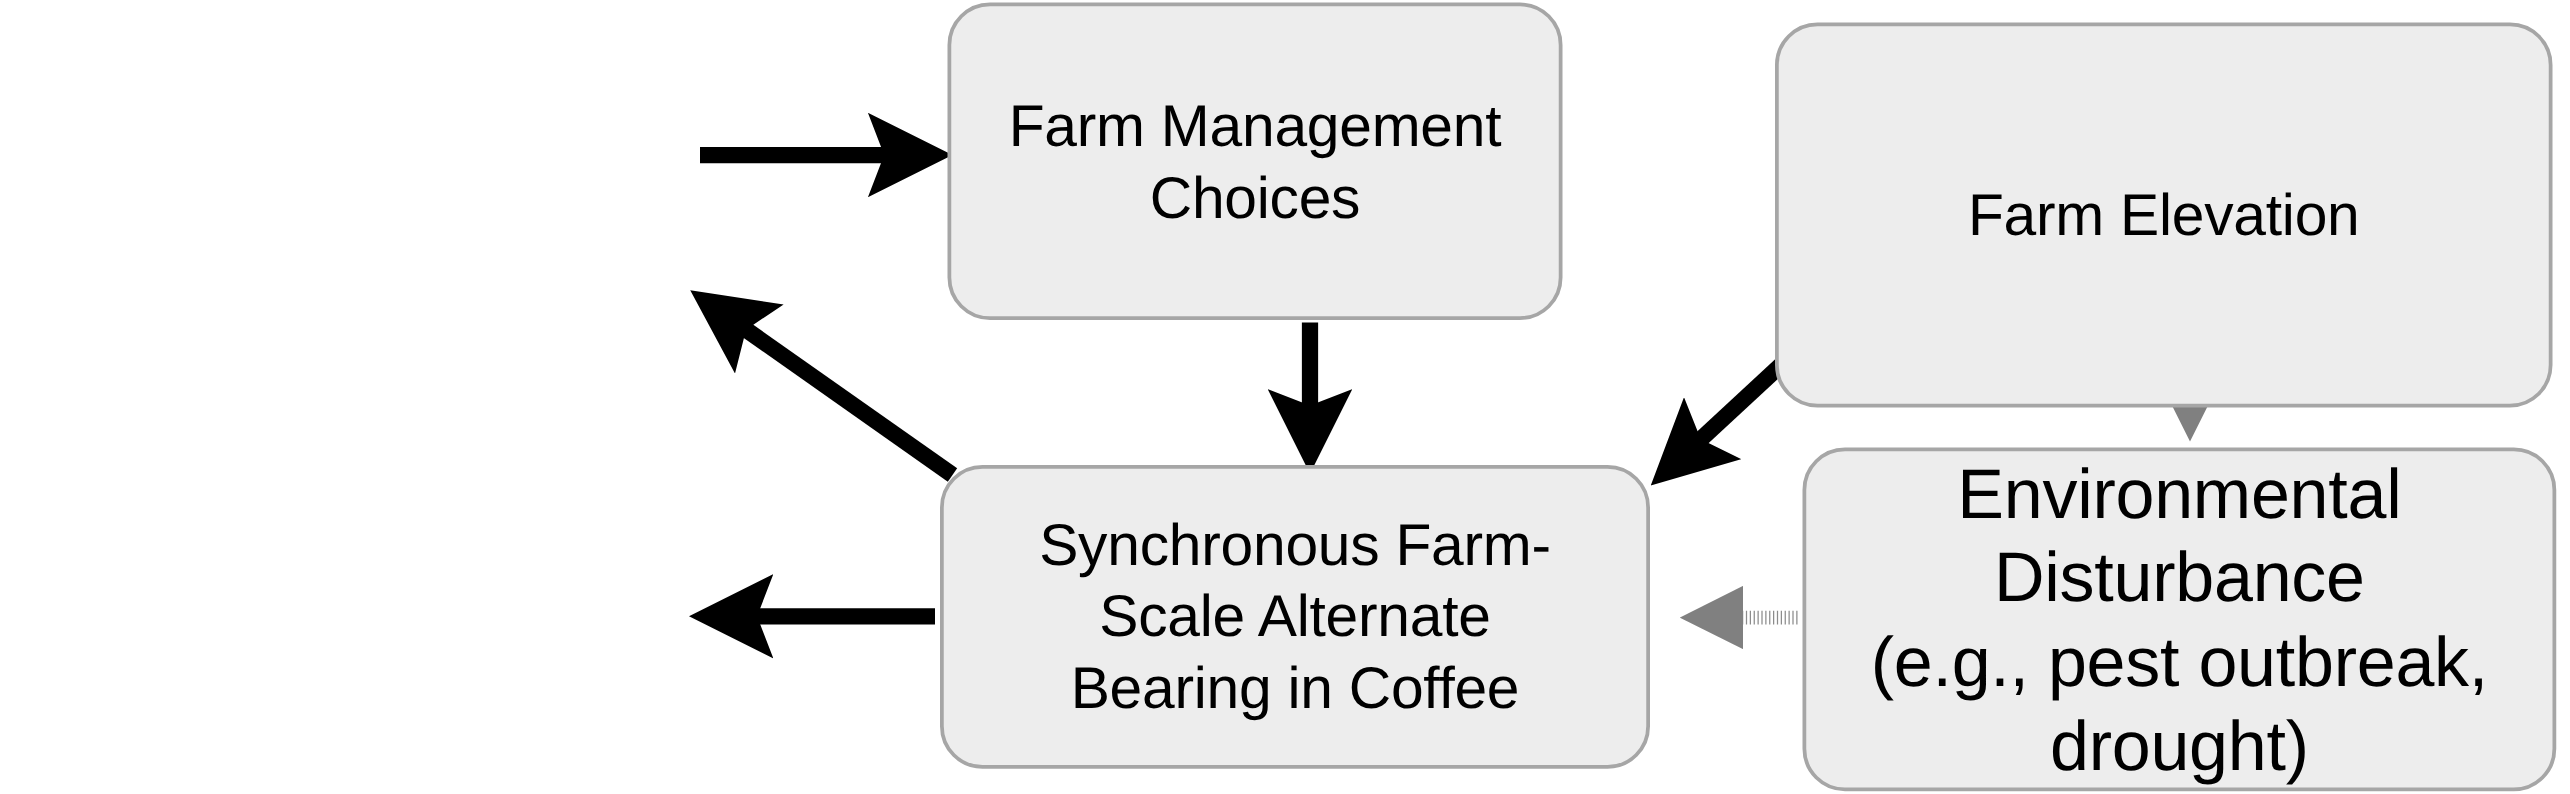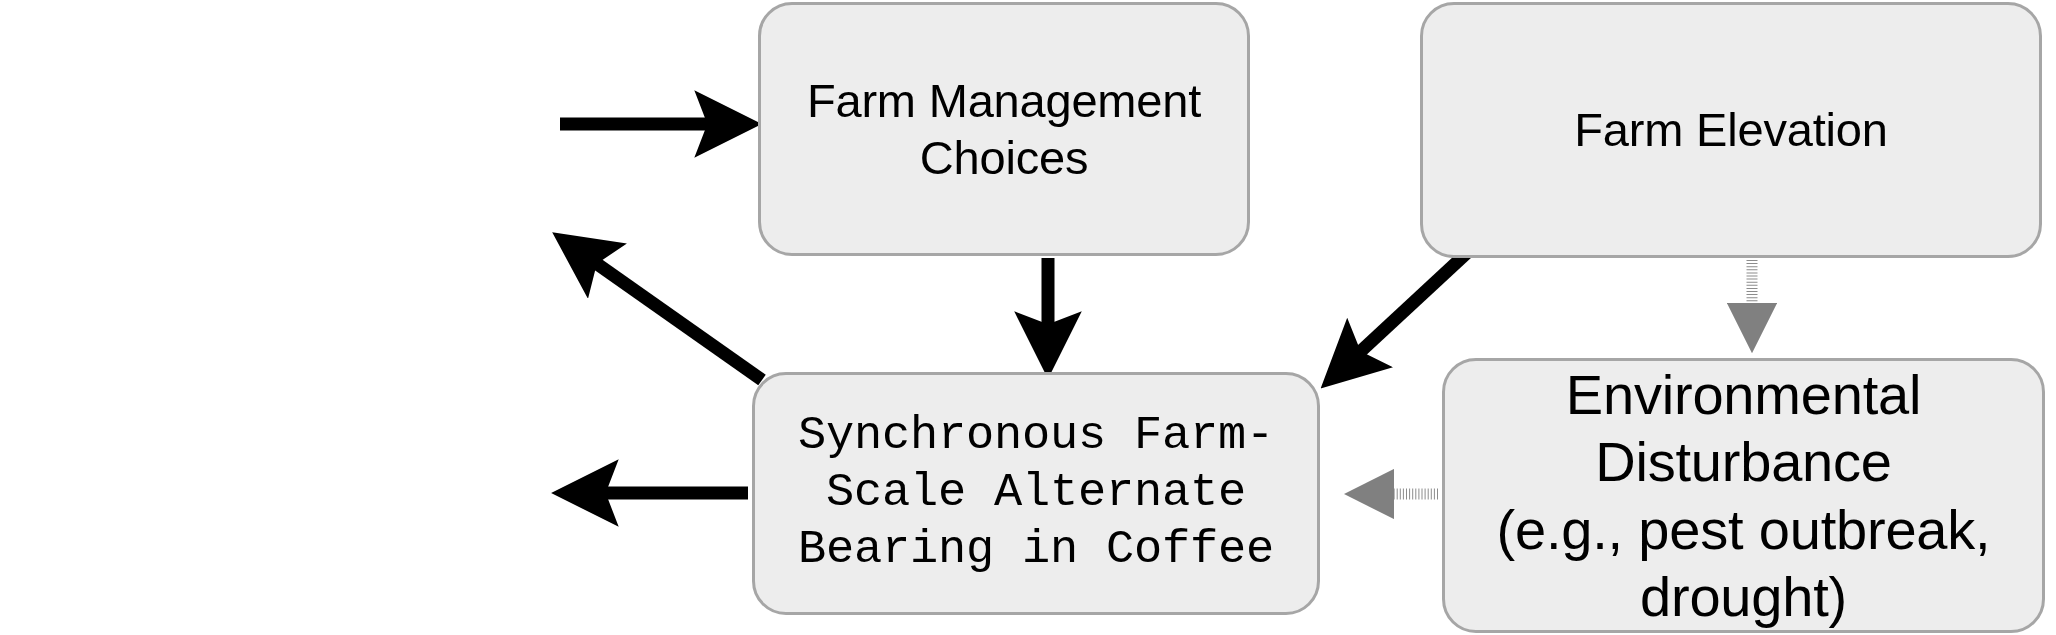--- a/index.html
+++ b/index.html
@@ -41,27 +41,27 @@
     font-family: "Liberation Sans", sans-serif;
     font-size: 47px;
     line-height: 1.22;
     letter-spacing: -0.2px;
     padding: 0 18px;
     white-space: pre-line;
   }
   
   #node-perceived  { left: 2px;    top: 2px;   width: 556px; height: 246px; }
   #node-management { left: 758px;  top: 2px;   width: 492px; height: 254px; }
-  #node-elevation  { left: 1420px; top: 2px;   width: 622px; height: 256px; align-items: center; }
+  #node-elevation  { left: 1420px; top: 18px;   width: 622px; height: 308px; align-items: center; }
   #node-coping     { left: 2px;    top: 375px; width: 556px; height: 235px; }
   #node-synchronous{ left: 752px;  top: 372px; width: 568px; height: 243px; }
   #node-environment{ left: 1442px; top: 358px; width: 603px; height: 275px; }
 
   #node-environment .node-label { font-size: 56px; line-height: 1.20; }
-  #node-synchronous .node-label { font-size: 47px; line-height: 1.21; font-family: Liberation Mono, monospace; }
+  #node-synchronous .node-label { font-size: 47px; line-height: 1.21; }
 </style>
 </head>
 <body>
 
 <div id="diagram-root">
 
   <svg id="diagram-svg" viewBox="0 0 2056 635" xmlns="http://www.w3.org/2000/svg">
     <defs>
       <marker id="arrow-solid" markerWidth="5.2" markerHeight="5.2" refX="3.9" refY="2.6" orient="auto" markerUnits="strokeWidth">
         <path d="M0,0 L5.2,2.6 L0,5.2 L1.0,2.6 z" fill="#000000"></path>

